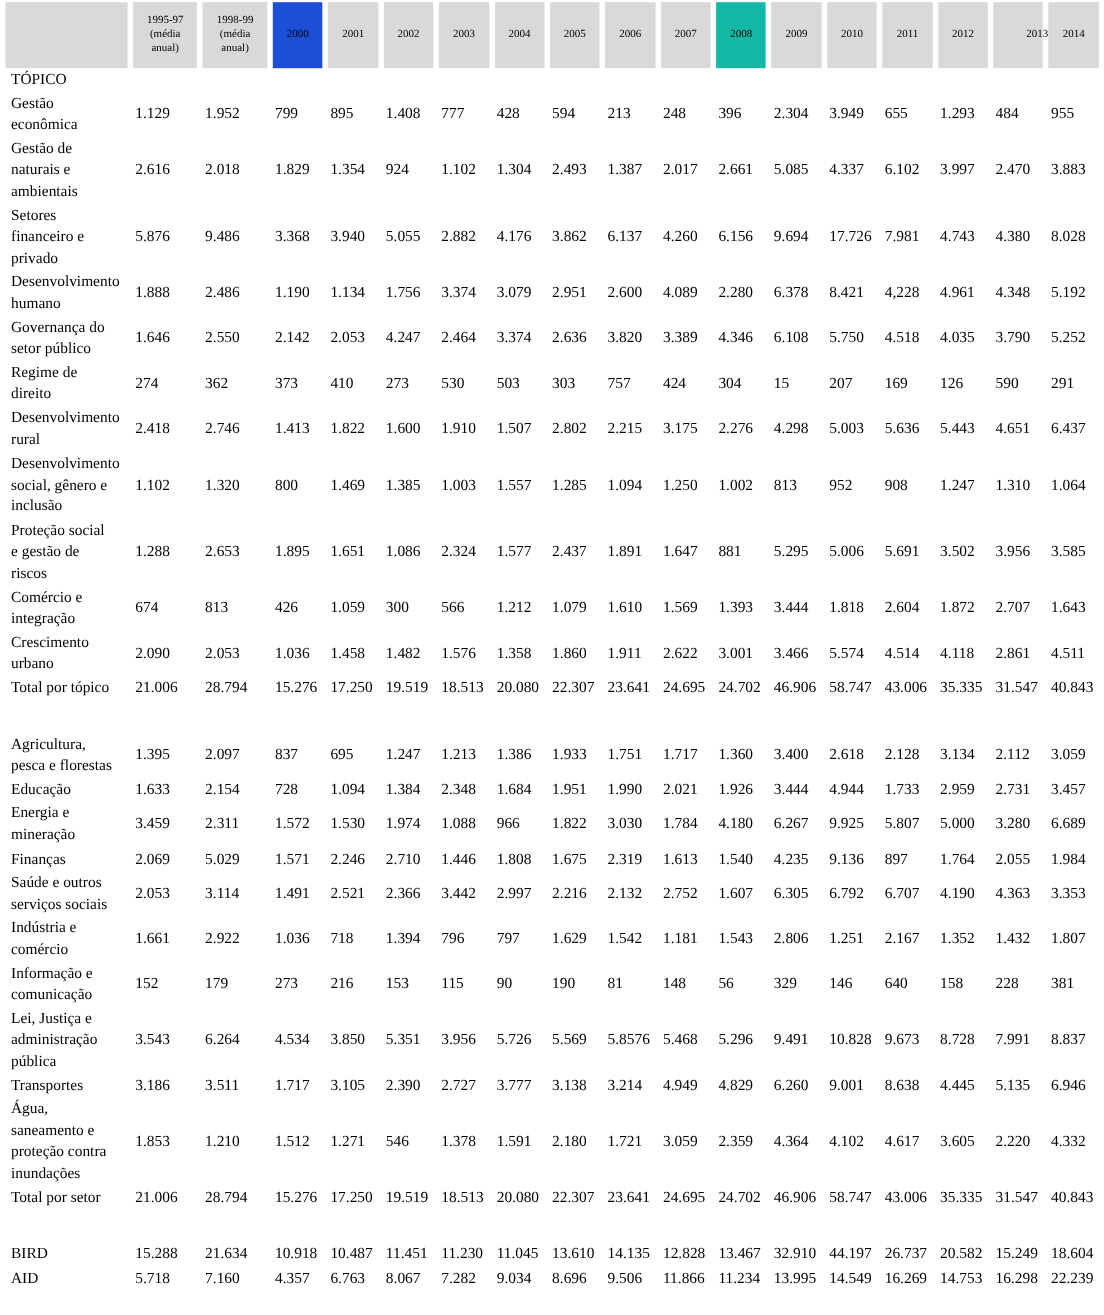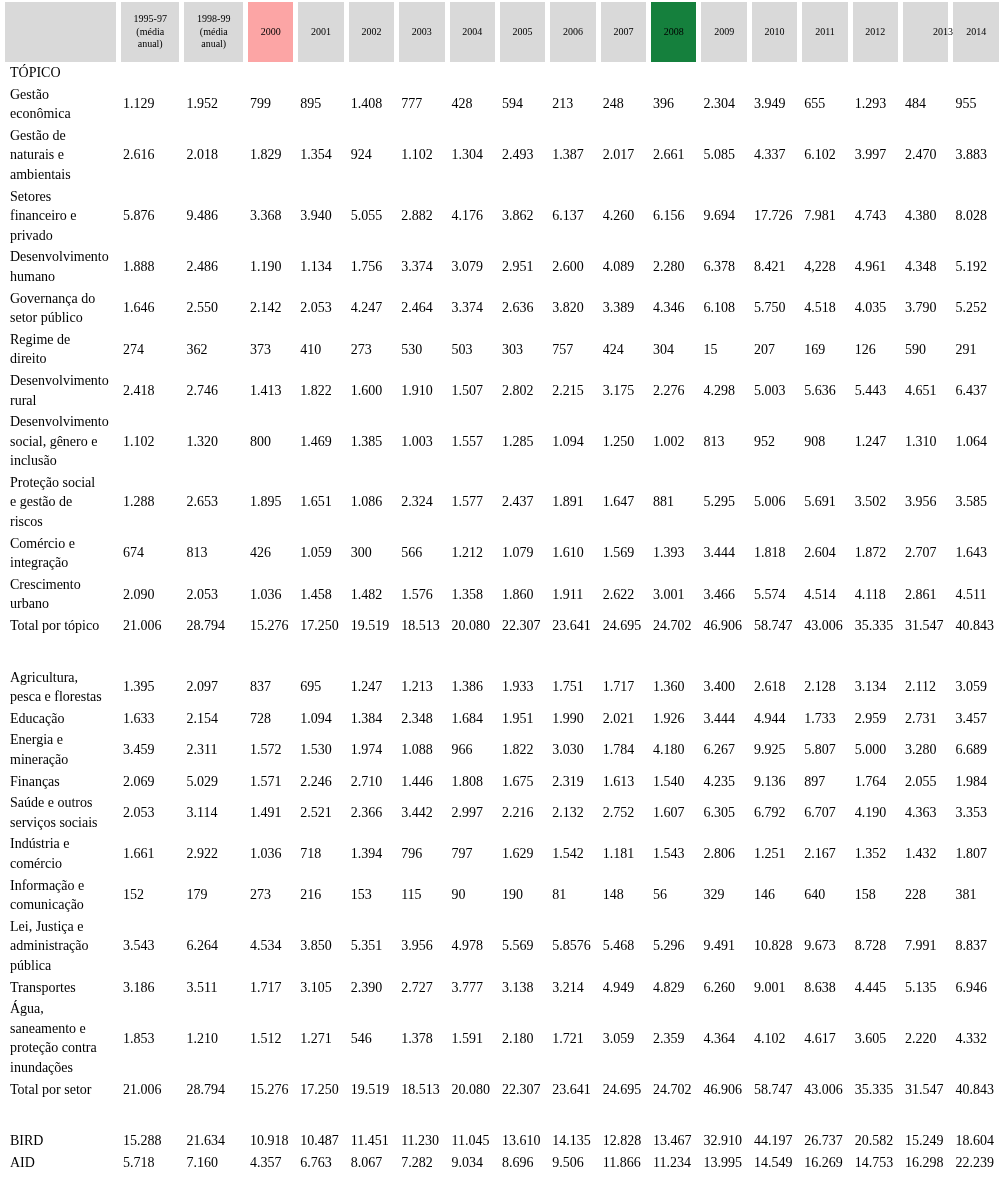--- a/index.html
+++ b/index.html
@@ -68,29 +68,29 @@
   </colgroup>
   <thead>
     <tr id="table-head-row">
         <th style="background: rgb(217, 217, 217);"></th>
         <th style="background: rgb(217, 217, 217);">1995-97
 (média
 anual)</th>
         <th style="background: rgb(217, 217, 217);">1998-99
 (média
 anual)</th>
-        <th style="background: #fca5a5;">2000</th>
+        <th style="background: #1d4ed8;">2000</th>
         <th style="background: rgb(217, 217, 217);">2001</th>
         <th style="background: rgb(217, 217, 217);">2002</th>
         <th style="background: rgb(217, 217, 217);">2003</th>
         <th style="background: rgb(217, 217, 217);">2004</th>
         <th style="background: rgb(217, 217, 217);">2005</th>
         <th style="background: rgb(217, 217, 217); margin-top: 16px;">2006</th>
         <th style="background: rgb(217, 217, 217);">2007</th>
-        <th style="background: #15803d;">2008</th>
+        <th style="background: #14b8a6;">2008</th>
         <th style="background: rgb(217, 217, 217);">2009</th>
         <th style="background: rgb(217, 217, 217);">2010</th>
         <th style="background: rgb(217, 217, 217);">2011</th>
         <th style="background: rgb(217, 217, 217);">2012</th>
         <th style="background: rgb(217, 217, 217); padding-left: 30px;">2013</th>
         <th style="background: rgb(217, 217, 217);">2014</th>
       </tr>
   </thead>
   <tbody id="table-body">
       <tr>
@@ -502,21 +502,21 @@
       <tr>
         <td class="row-label">Lei, Justiça e
 administração
 pública</td>
         <td>3.543</td>
         <td>6.264</td>
         <td>4.534</td>
         <td>3.850</td>
         <td>5.351</td>
         <td>3.956</td>
-        <td>4.978</td>
+        <td>5.726</td>
         <td>5.569</td>
         <td>5.8576</td>
         <td>5.468</td>
         <td>5.296</td>
         <td>9.491</td>
         <td>10.828</td>
         <td>9.673</td>
         <td>8.728</td>
         <td>7.991</td>
         <td>8.837</td>

